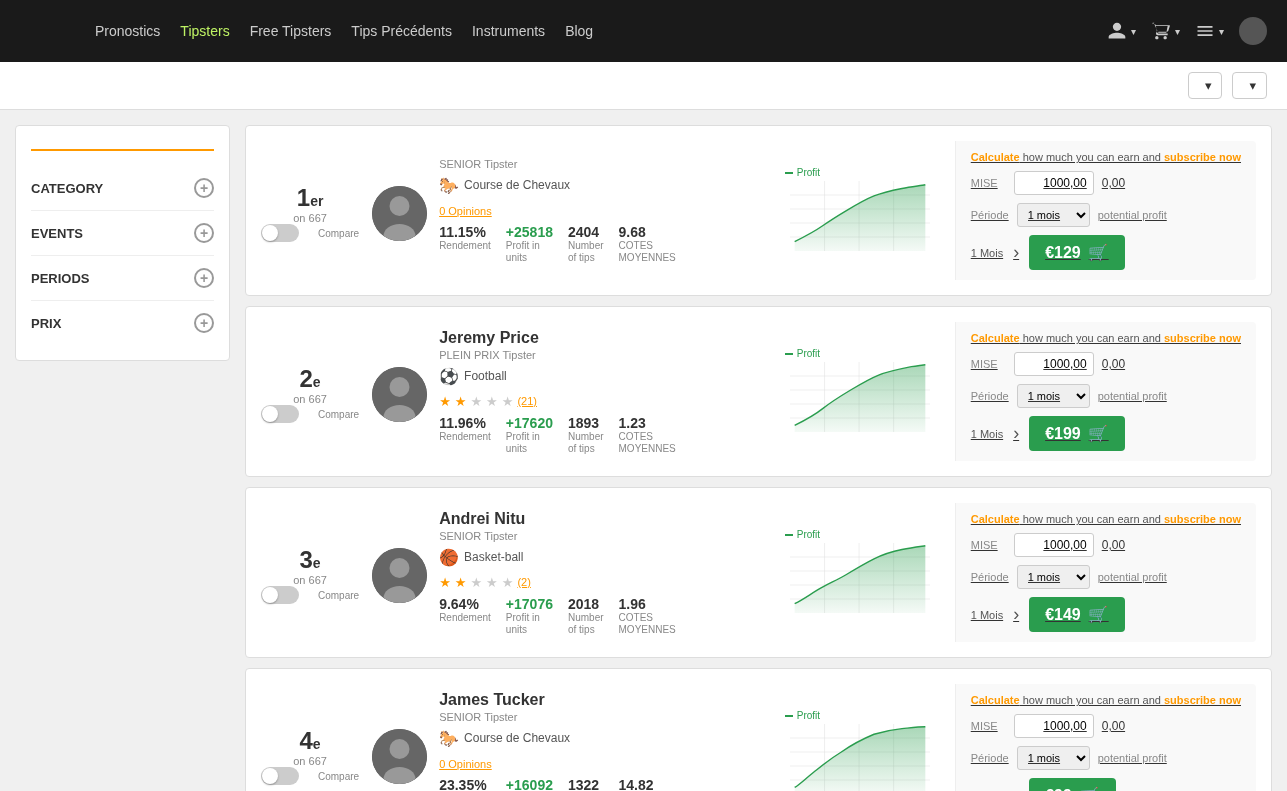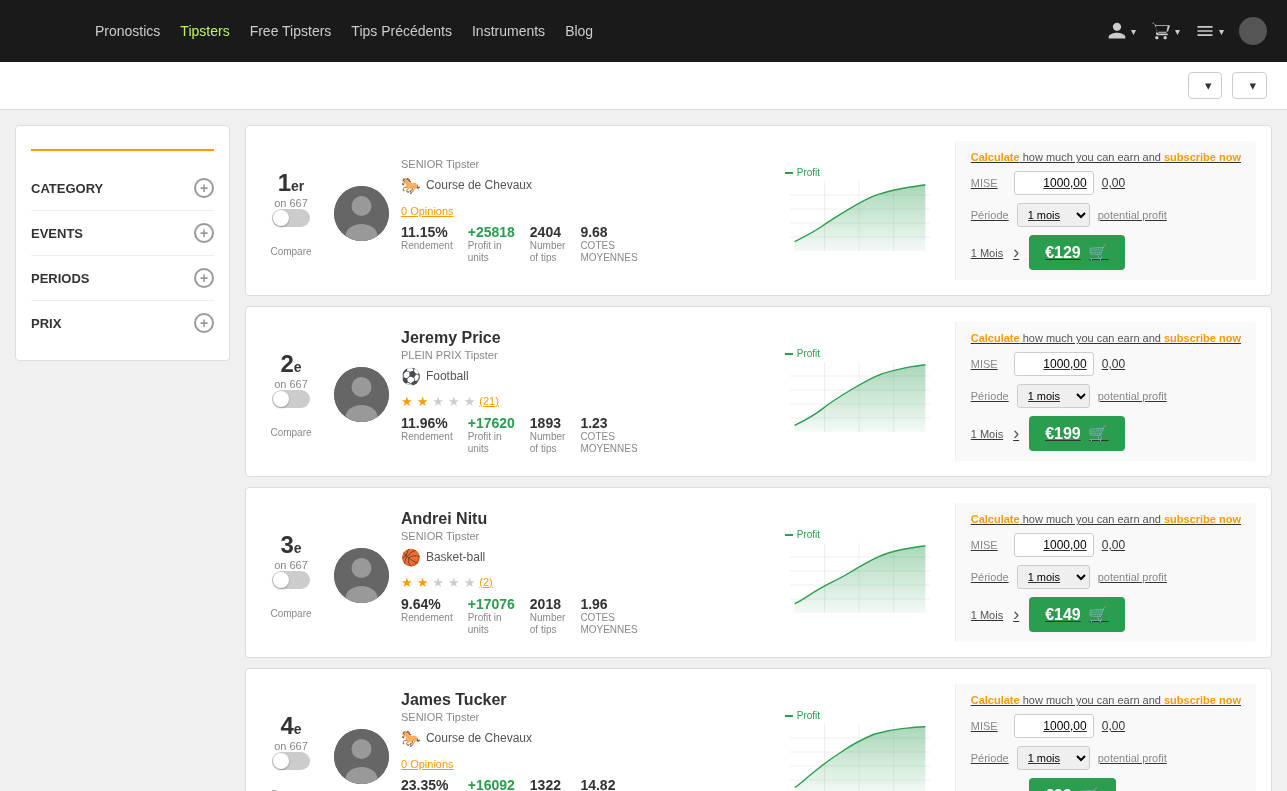--- a/index.html
+++ b/index.html
@@ -40,21 +40,21 @@
     .filter-item:last-child { border-bottom: none; }
     .filter-label { font-size: 13px; color: #333; font-weight: bold; }
     .filter-plus { width: 20px; height: 20px; border: 2px solid #999; border-radius: 50%; display: flex; align-items: center; justify-content: center; color: #999; font-size: 14px; font-weight: bold; }
 
     
     .tipster-list { flex: 1; display: flex; flex-direction: column; gap: 10px; }
 
     
     .tipster-card { background: #fff; border: 1px solid #ddd; border-radius: 4px; padding: 15px; display: flex; align-items: center; gap: 10px; }
     .rank-section { display: flex; flex-direction: column; align-items: center; justify-content: flex-start; min-width: 60px; padding-top: 5px; }
-    .compare-toggle { display: flex; flex-direction: column; align-items: center; margin-top: 0; gap: 19px; }
+    .compare-toggle { display: flex; flex-direction: row; align-items: center; margin-top: 0; gap: 19px; }
     .toggle { width: 38px; height: 18px; border-radius: 9px; background: #ccc; position: relative; cursor: pointer; }
     .toggle-inner { width: 16px; height: 16px; border-radius: 50%; background: #fff; position: absolute; top: 1px; left: 1px; box-shadow: 0 1px 2px rgba(0,0,0,0.3); }
     .compare-label { font-size: 10px; color: #888; }
 
     .avatar-section { display: flex; align-items: flex-start; justify-content: center; min-width: 60px; padding-top: 5px; }
     .avatar-img { width: 55px; height: 55px; border-radius: 50%; background: #555; overflow: hidden; display: flex; align-items: center; justify-content: center; }
     .avatar-img svg { width: 55px; height: 55px; }
 
     .info-section { flex: 1; min-width: 150px; }
     .tipster-name { font-size: 16px; font-weight: bold; color: #333; margin-bottom: 2px; }

